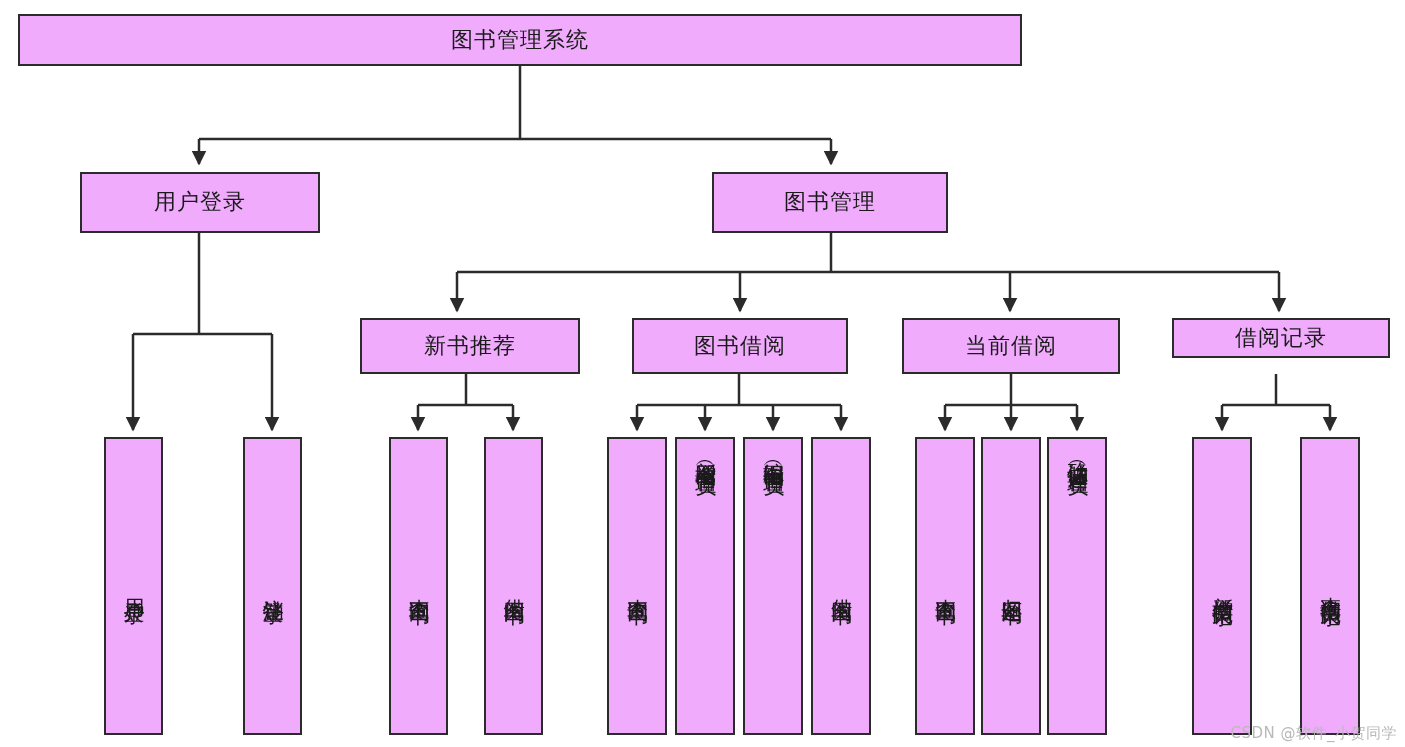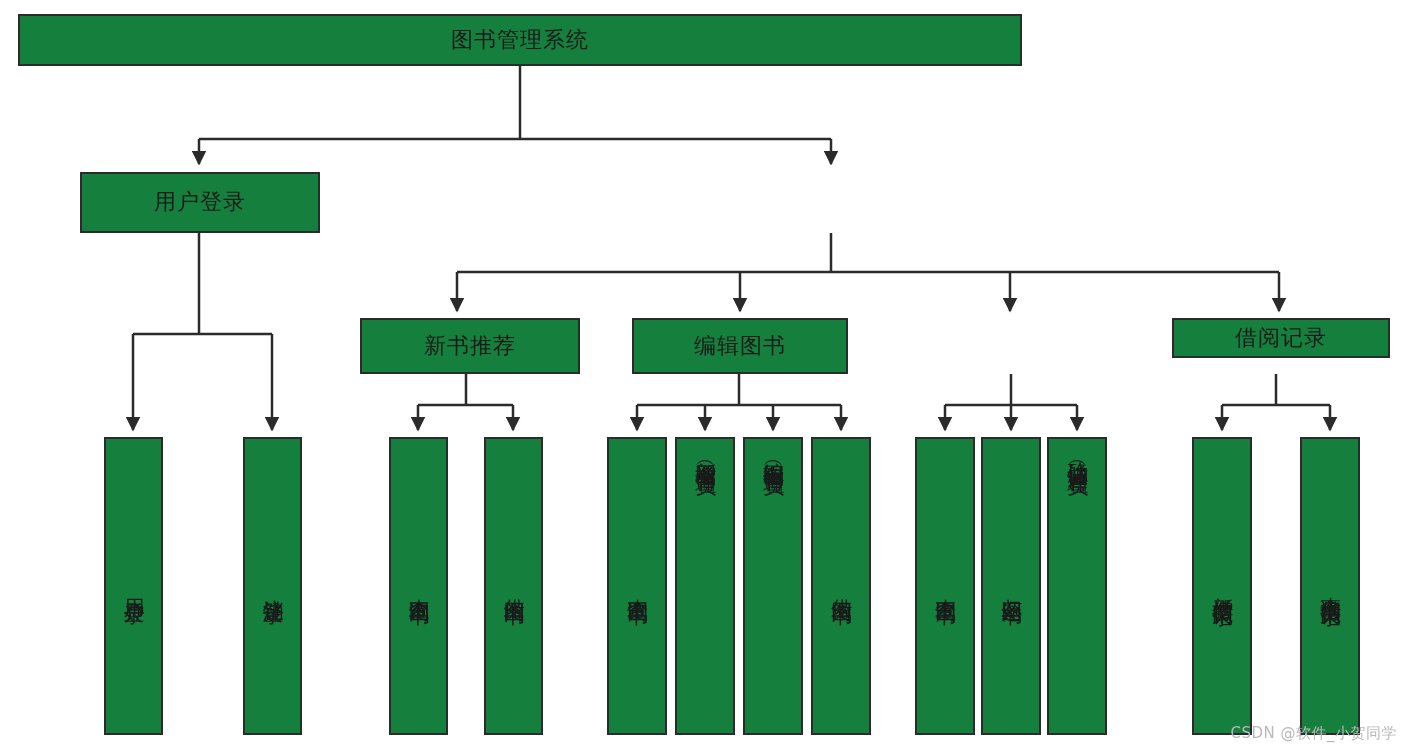--- a/index.html
+++ b/index.html
@@ -14,21 +14,21 @@
     position: relative;
     width: 1405px;
     height: 747px;
     background: #ffffff;
     overflow: hidden;
   }
   .node {
     position: absolute;
     box-sizing: border-box;
     border: 2.5px solid #2b2b2b;
-    background: #15803d;
+    background: #f0abfc;
     display: flex;
     align-items: center;
     justify-content: center;
     color: #1a1a1a;
   }
   .node-h {
     font-size: 22px;
     line-height: 1.1;
     letter-spacing: 1px;
     white-space: nowrap;
@@ -116,23 +116,25 @@
       <path d="M 1276 374 L 1276 405"></path>
       <path d="M 1222 405 L 1330 405"></path>
       <path d="M 1222 405 L 1222 430" marker-end="url(#arrow)"></path>
       <path d="M 1330 405 L 1330 430" marker-end="url(#arrow)"></path>
     </g>
   </svg>
 
   <div class="node node-h" style="left:18px; top:14px; width:1004px; height:52px;">图书管理系统</div>
 
   <div class="node node-h" style="left:80px; top:172px; width:240px; height:61px;">用户登录</div>
+  <div class="node node-h" style="left:712px; top:172px; width:236px; height:61px;">图书管理</div>
 
   <div class="node node-h" style="left:360px; top:318px; width:220px; height:56px;">新书推荐</div>
-  <div class="node node-h" style="left:632px; top:318px; width:216px; height:56px;">编辑图书</div>
+  <div class="node node-h" style="left:632px; top:318px; width:216px; height:56px;">图书借阅</div>
+  <div class="node node-h" style="left:902px; top:318px; width:218px; height:56px;">当前借阅</div>
   <div class="node node-h" style="left:1172px; top:318px; width:218px; height:40px;">借阅记录</div>
 
   <div class="node node-v center" style="left:104px; top:437px; width:59px; height:298px;">用户登录</div>
   <div class="node node-v center" style="left:243px; top:437px; width:59px; height:298px;">注销登录</div>
 
   <div class="node node-v center" style="left:389px; top:437px; width:59px; height:298px;">查询图书</div>
   <div class="node node-v center" style="left:484px; top:437px; width:59px; height:298px;">借阅图书</div>
 
   <div class="node node-v center" style="left:607px; top:437px; width:60px; height:298px;">查询图书</div>
   <div class="node node-v" style="left:675px; top:437px; width:60px; height:298px;">新增图书（管理员）</div>

